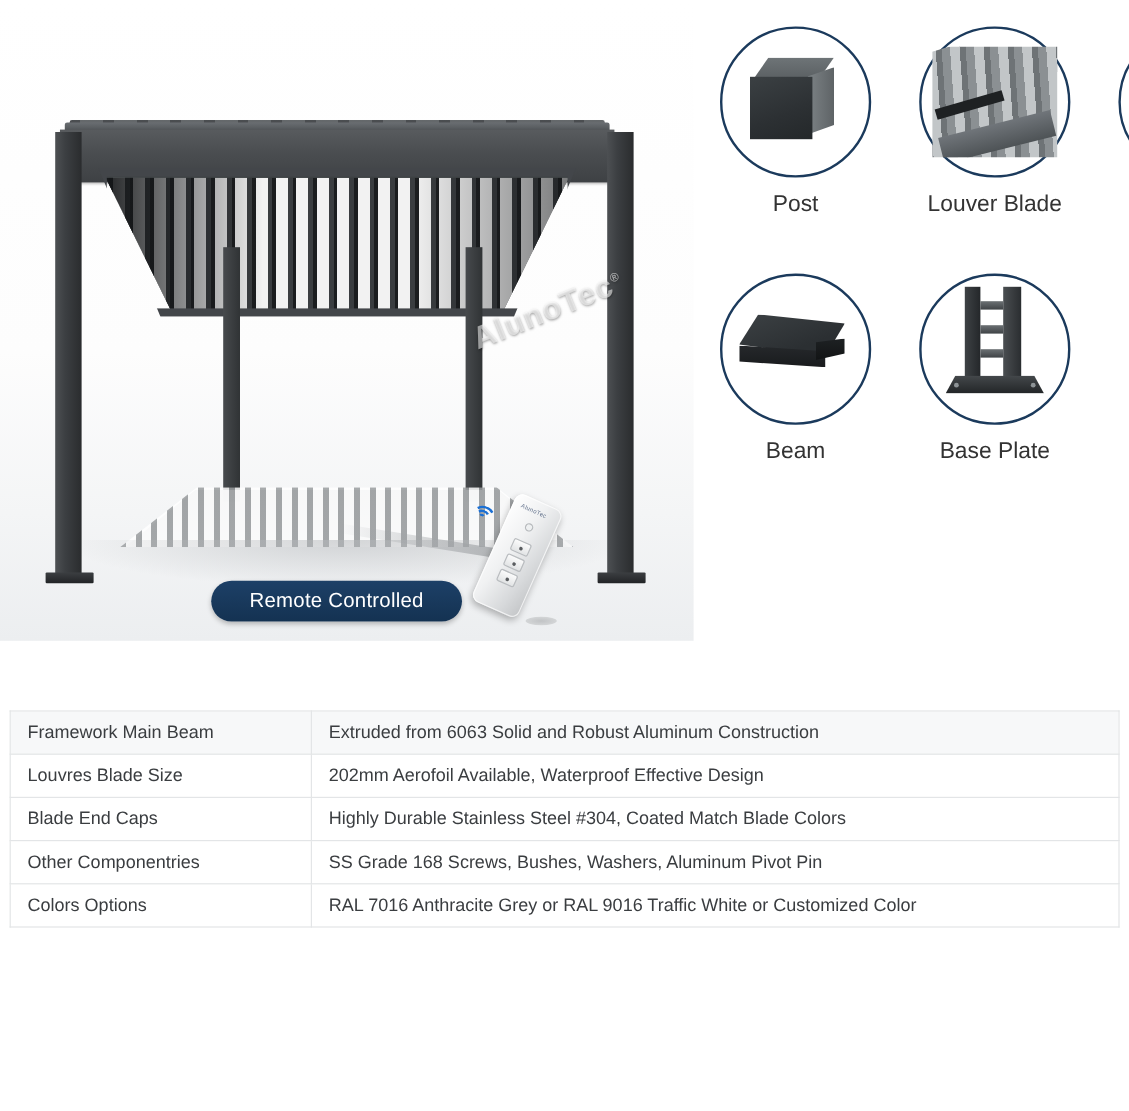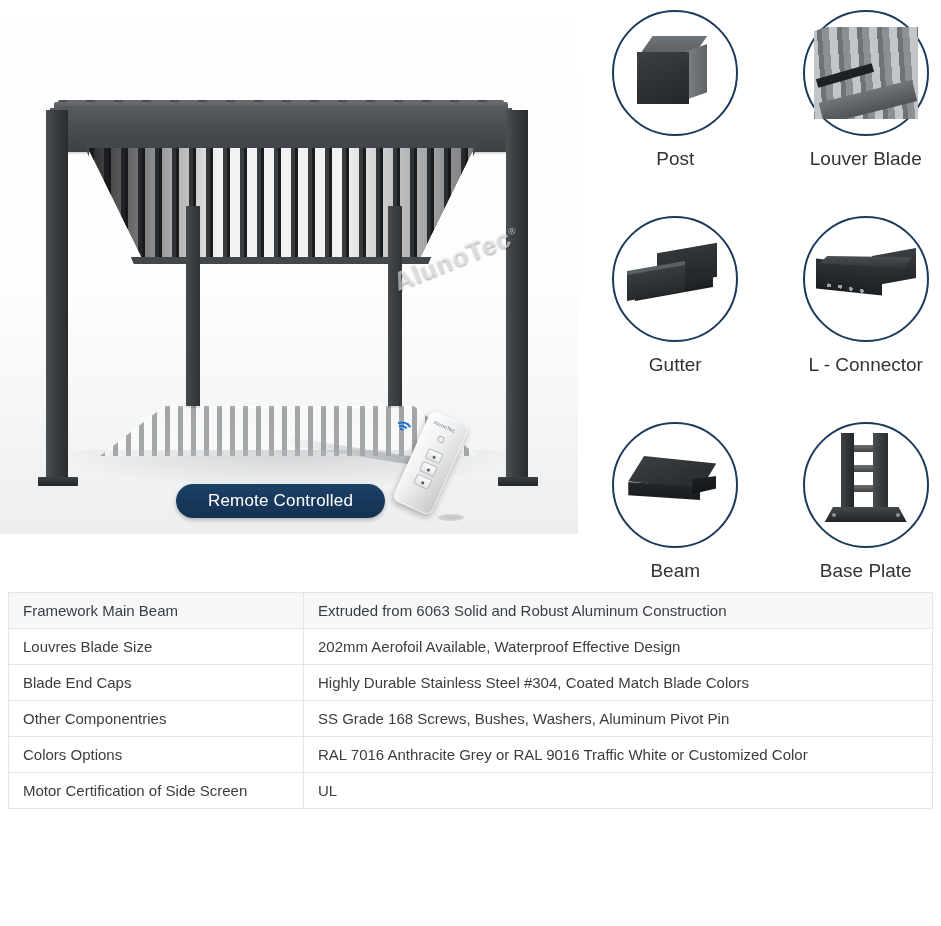--- a/index.html
+++ b/index.html
@@ -269,25 +269,25 @@
   }
   .badge span {
     color: #ffffff;
     font-size: 17px;
     letter-spacing: .2px;
   }
 
   
   .components {
     position: absolute;
-    left: 600px; top: 4px;
+    left: 600px; top: 16px;
     width: 341px;
     height: 562px;
     display: grid;
-    grid-template-columns: 1fr 1fr;
+    grid-template-columns: 1fr 1fr 1fr 1fr;
     grid-template-rows: 1fr 1fr 1fr;
     column-gap: 6px;
     row-gap: 0px;
     gap: 40px;
   }
   .comp {
     display: flex;
     flex-direction: column;
     align-items: center;
     justify-content: flex-start;
@@ -490,21 +490,21 @@
   .spec-table tr:first-child { background: #f7f8f9; }
   .spec-table td {
     border: 1px solid #e3e5e7;
     padding: 0 14px;
     font-size: 15px;
     color: #3a3d40;
     vertical-align: middle;
     white-space: nowrap;
     overflow: hidden;
   }
-  .spec-table td.k { width: 295px; }
+  .spec-table td.k { width: 251px; }
 </style>
 </head>
 <body>
 
 <div class="page">
 
   <div class="top-area">
 
     <div class="hero-panel">
 
@@ -671,20 +671,16 @@
           <td class="v">Highly Durable Stainless Steel #304, Coated Match Blade Colors</td>
         </tr>
         <tr>
           <td class="k">Other Componentries</td>
           <td class="v">SS Grade 168 Screws, Bushes, Washers, Aluminum Pivot Pin</td>
         </tr>
         <tr>
           <td class="k">Colors Options</td>
           <td class="v">RAL 7016 Anthracite Grey or RAL 9016 Traffic White or Customized Color</td>
         </tr>
-        <tr>
-          <td class="k">Motor Certification of Side Screen</td>
-          <td class="v">UL</td>
-        </tr>
       </tbody>
   </table>
 
 </div>
 
 </body></html>

